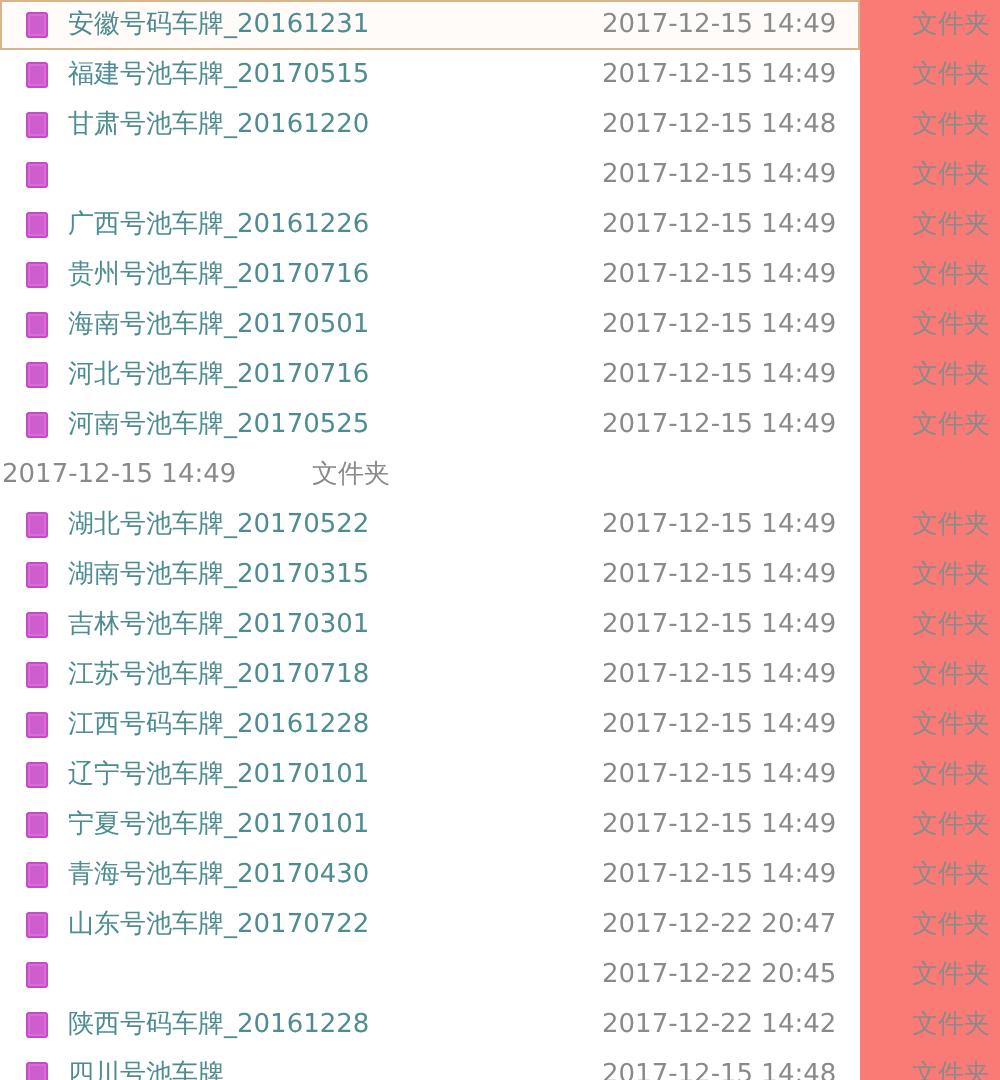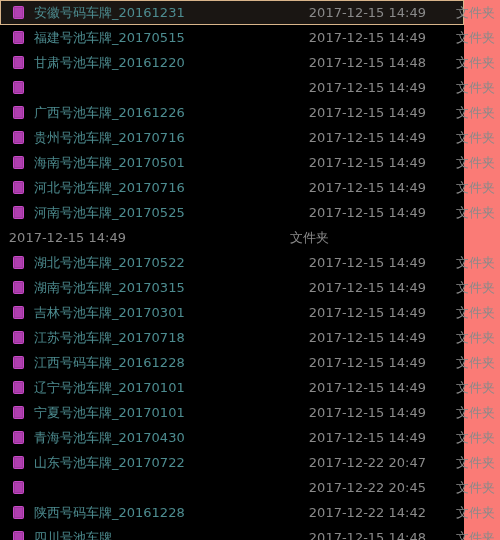--- a/index.html
+++ b/index.html
@@ -10,23 +10,23 @@
   body {
     width: 500px;
     height: 540px;
     overflow: hidden;
     background: #fa7b76;
     font-family: "DejaVu Sans", "Liberation Sans", sans-serif;
   }
 
   #file-list {
     position: relative;
-    width: 464px;
+    width: 430px;
     height: 540px;
-    background: #000000;
+    background: #ffffff;
   }
 
   .row {
     position: relative;
     height: 25px;
     display: flex;
     align-items: center;
     box-sizing: border-box;
     border: 1px solid transparent;
   }
@@ -63,38 +63,36 @@
     font-size: 13px;
     color: #4d8c90;
     letter-spacing: 0px;
     line-height: 16px;
     white-space: nowrap;
   }
 
   .cell-date {
     flex: 0 0 125px;
     width: 125px;
-    text-align: right;
     font-size: 13px;
     color: #8a8a8a;
     line-height: 16px;
     white-space: nowrap;
     padding-right: 0;
     box-sizing: border-box;
   }
 
   .cell-type {
     flex: 1 1 auto;
     padding-left: 30px;
     font-size: 13px;
     color: #8a8a8a;
     line-height: 16px;
     white-space: nowrap;
     box-sizing: border-box;
-    text-align: center;
   }
 </style>
 </head>
 <body>
 
 <div id="file-list">
     <div class="row selected">
       <div class="cell-name">
         <span class="folder-icon">
           <svg width="11" height="13" viewBox="0 0 11 13" xmlns="http://www.w3.org/2000/svg">

